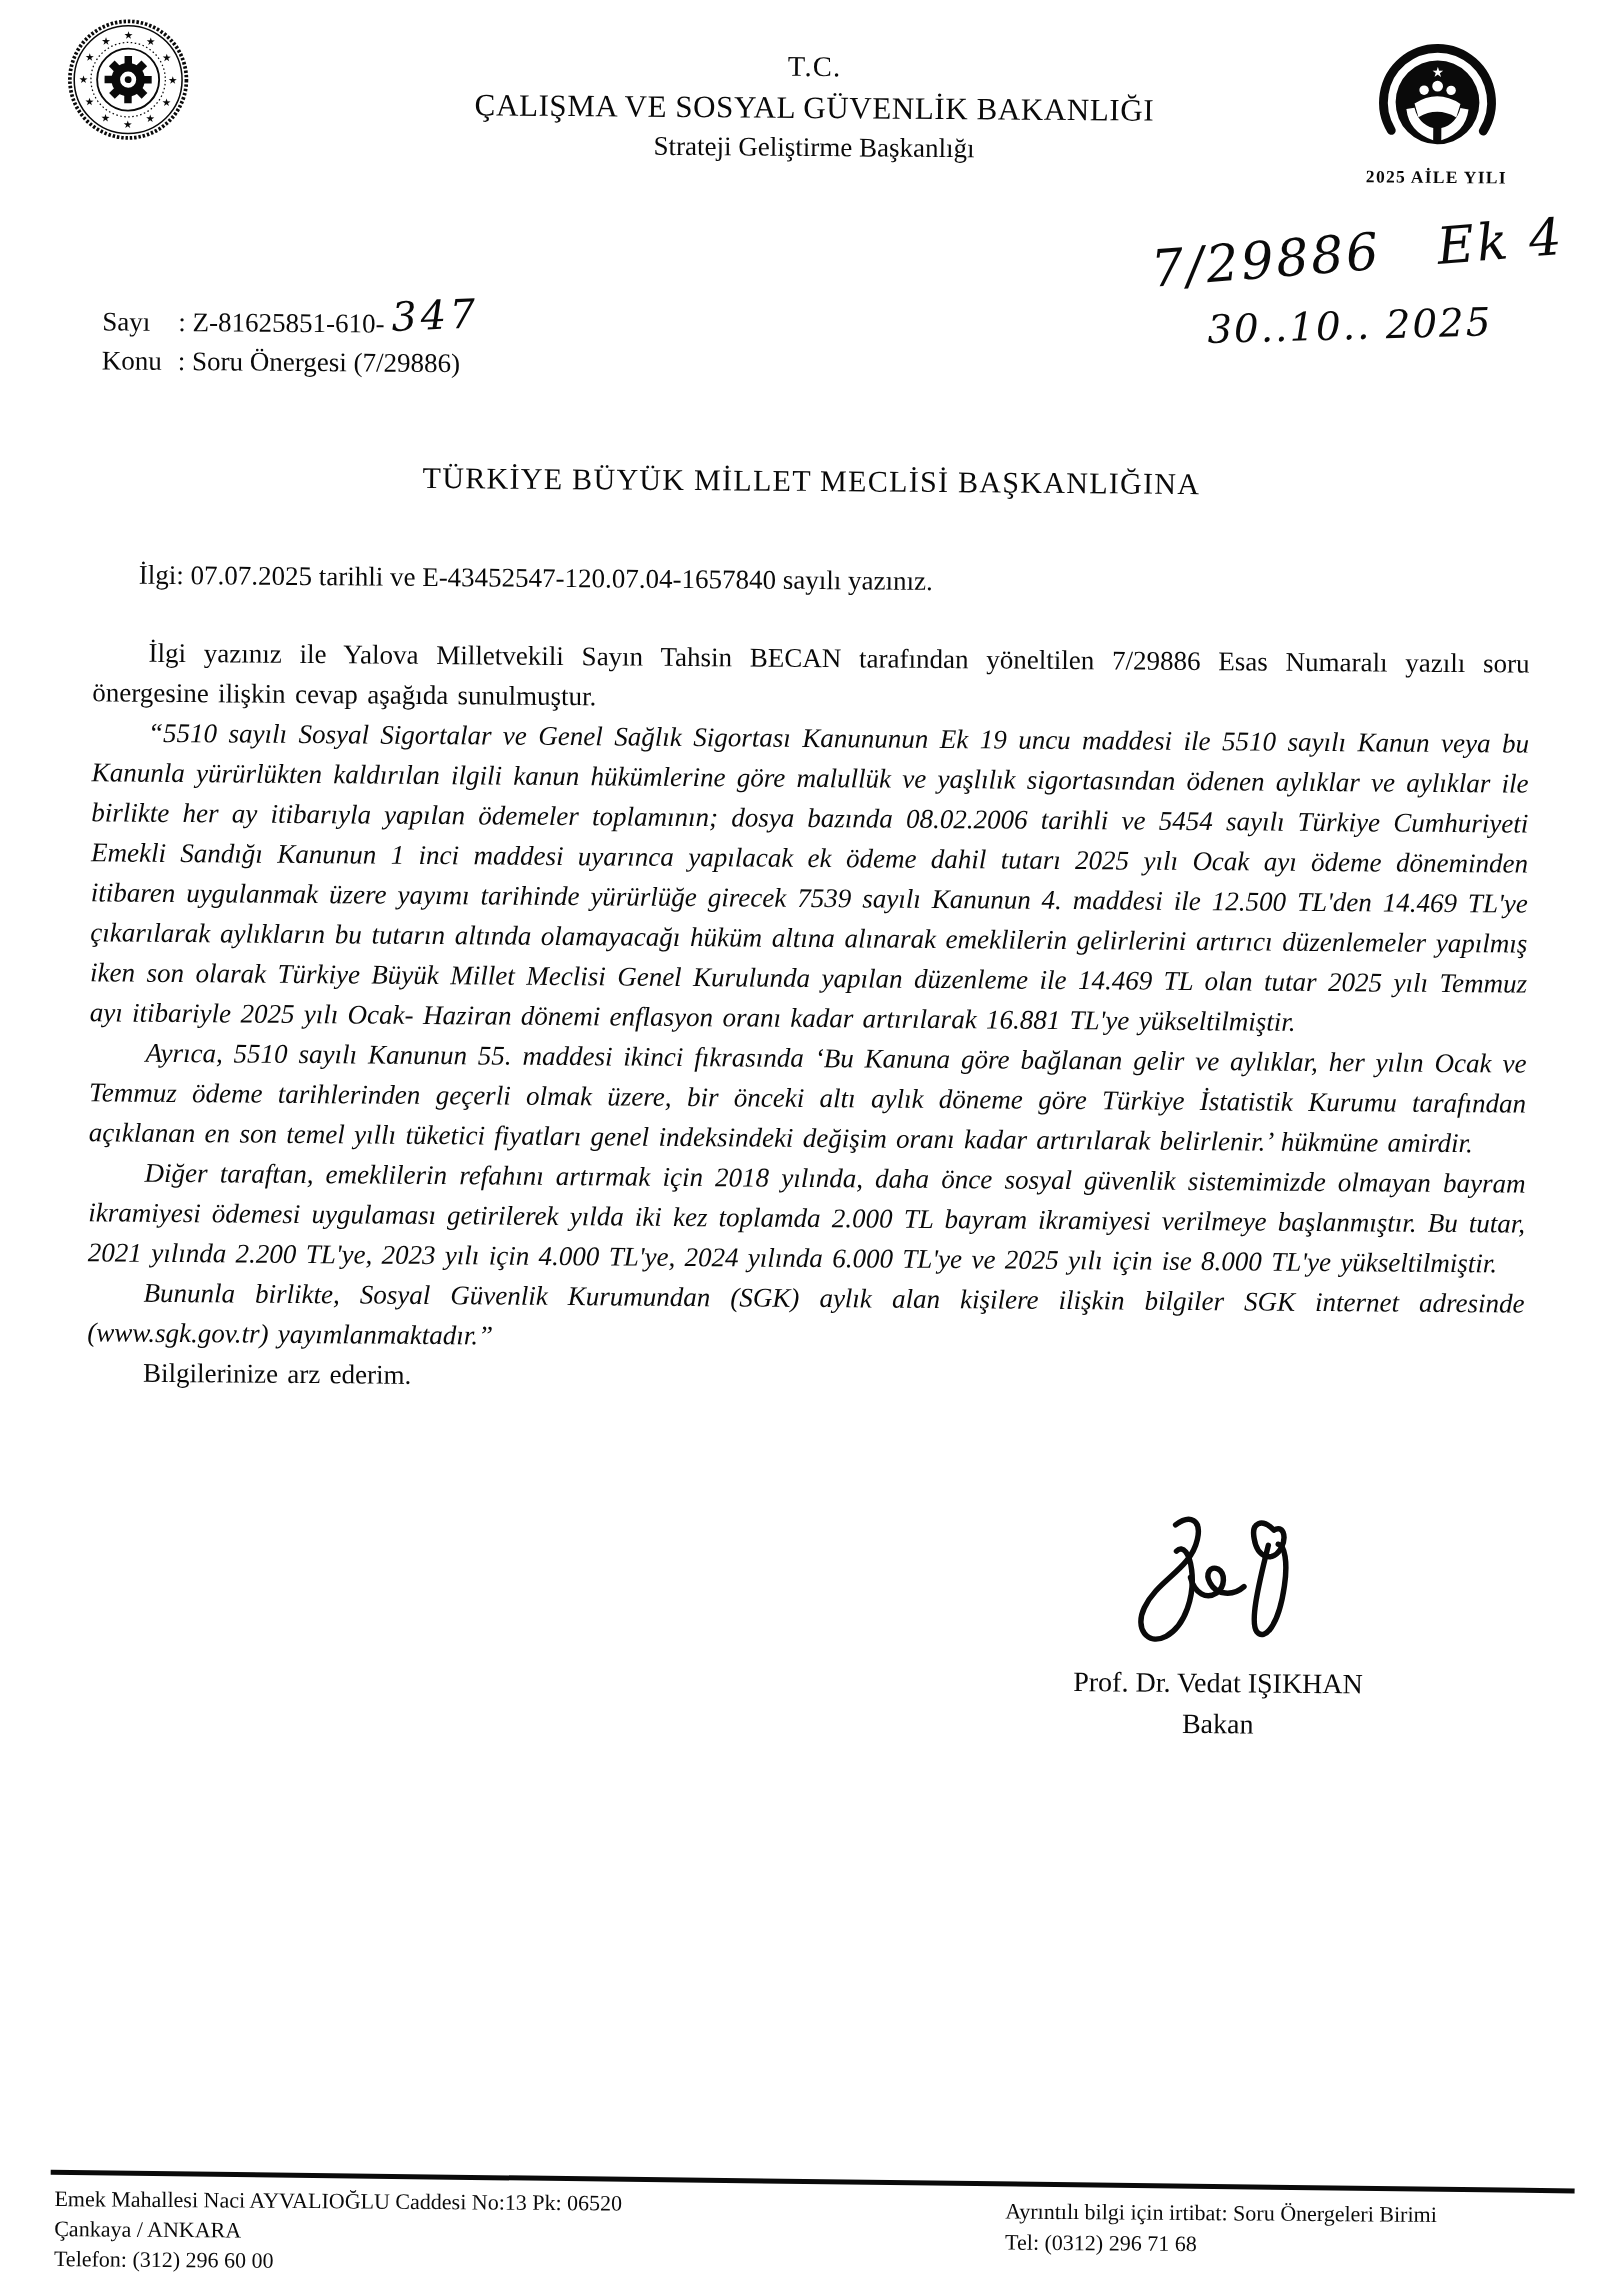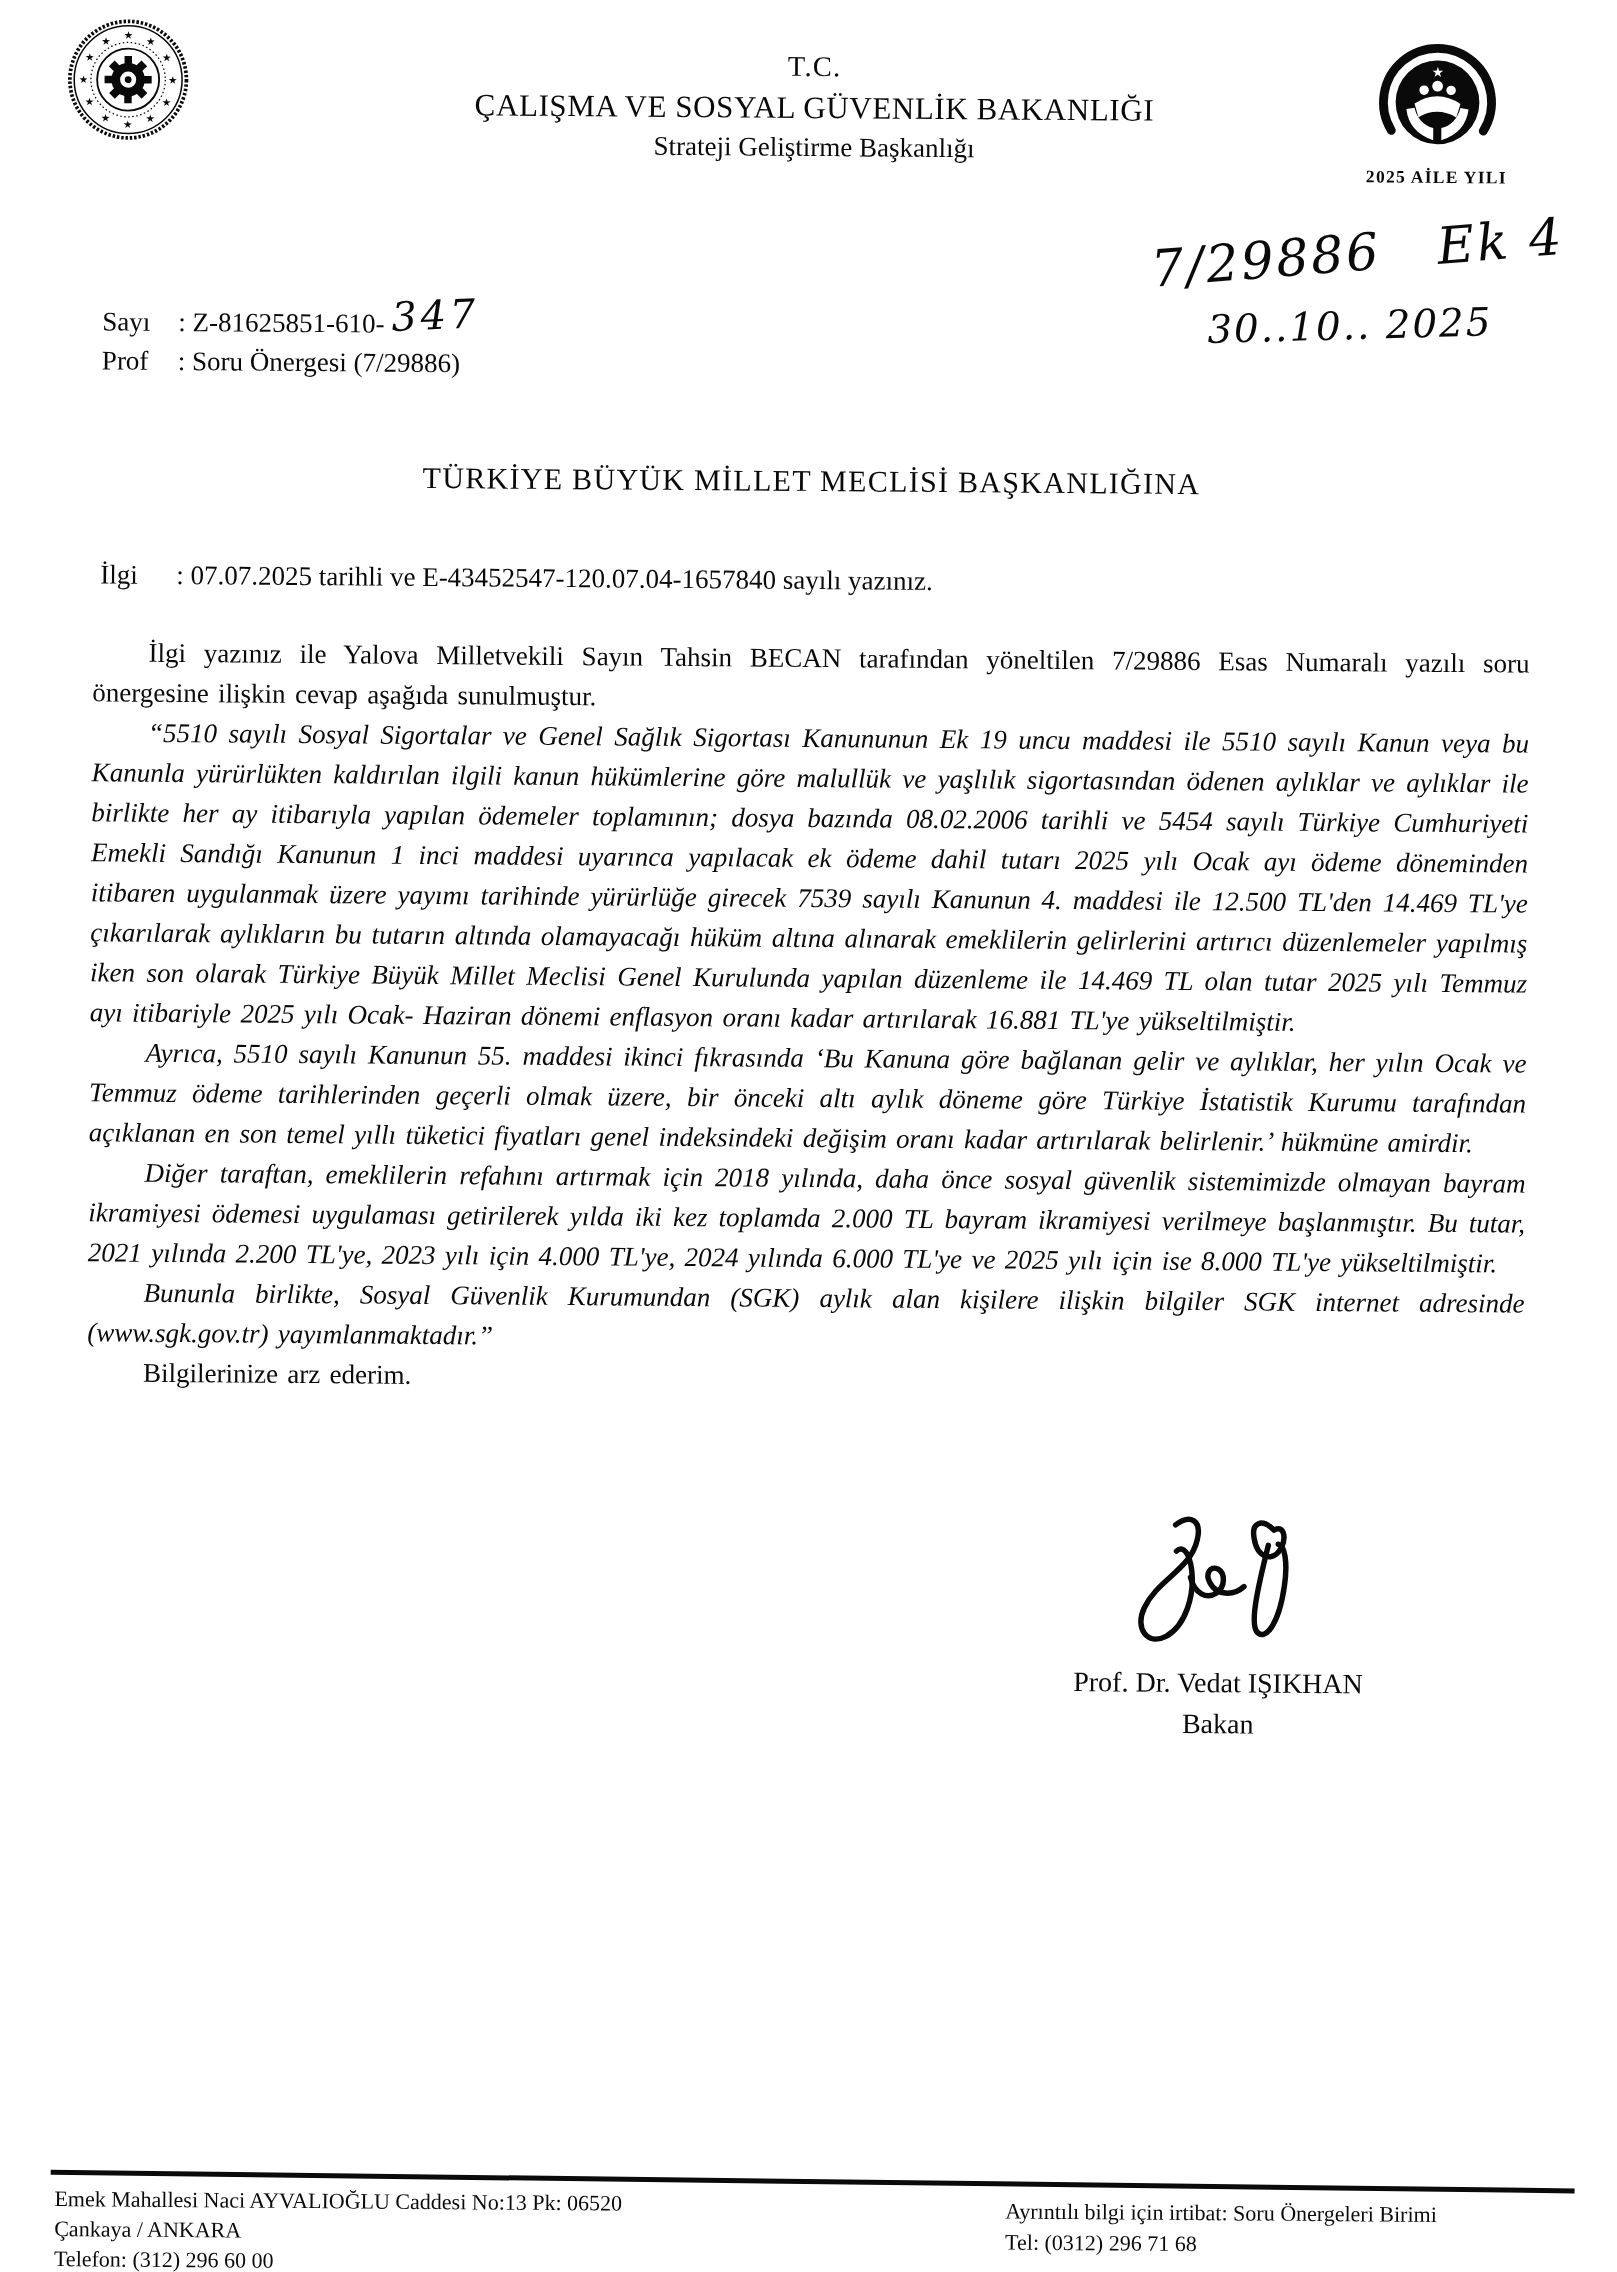--- a/index.html
+++ b/index.html
@@ -34,21 +34,21 @@
   
   .meta{position:absolute;left:98px;top:303px;font-size:27px;line-height:39px;}
   .meta .lbl{display:inline-block;width:76px;font-family:Liberation Serif, serif;}
   .meta .hw-num{font-size:40px;letter-spacing:3.9px;position:relative;top:-3.9px;left:6.5px;
     display:inline-block;transform:rotate(-3deg);}
 
   
   .addressee{position:absolute;left:0;top:464px;width:100%;text-align:center;
     font-size:30px;letter-spacing:1.3px;}
   .ilgi{position:absolute;left:98px;top:565px;font-size:27px;}
-  .ilgi .lbl{display:inline-block;width:76px;}
+  .ilgi .lbl{display:inline-block;width:76px;text-align:right;}
 
   
   .body{
     position:absolute;left:91px;top:638px;width:1437px;
     font-size:27px;line-height:40px;text-align:justify;word-spacing:2.6px;
   }
   .body p{margin:0;text-indent:56px;}
   .p-italic{font-style:italic;}
   .closing{text-align:left;}
 
@@ -131,21 +131,21 @@
     </div>
 
     <div class="hw hw-ref">7/29886   Ek 4</div>
     <div class="hw hw-date">30..10.. 2025</div>
 
     <div class="meta">
       <div>
         <span class="lbl">Sayı</span><span>: Z-81625851-610-</span><span class="hw hw-num">347</span>
       </div>
       <div>
-        <span class="lbl">Prof</span><span>: Soru Önergesi (7/29886)</span>
+        <span class="lbl">Konu</span><span>: Soru Önergesi (7/29886)</span>
       </div>
     </div>
 
     <div class="addressee">TÜRKİYE BÜYÜK MİLLET MECLİSİ BAŞKANLIĞINA</div>
 
     <div class="ilgi">
       <span class="lbl">İlgi</span><span>: 07.07.2025 tarihli ve E-43452547-120.07.04-1657840 sayılı yazınız.</span>
     </div>
 
     <div class="body">

